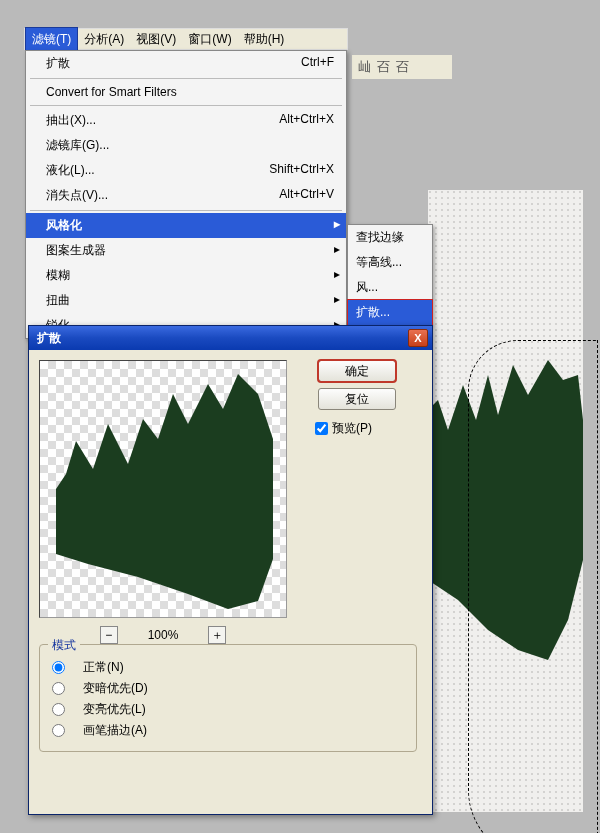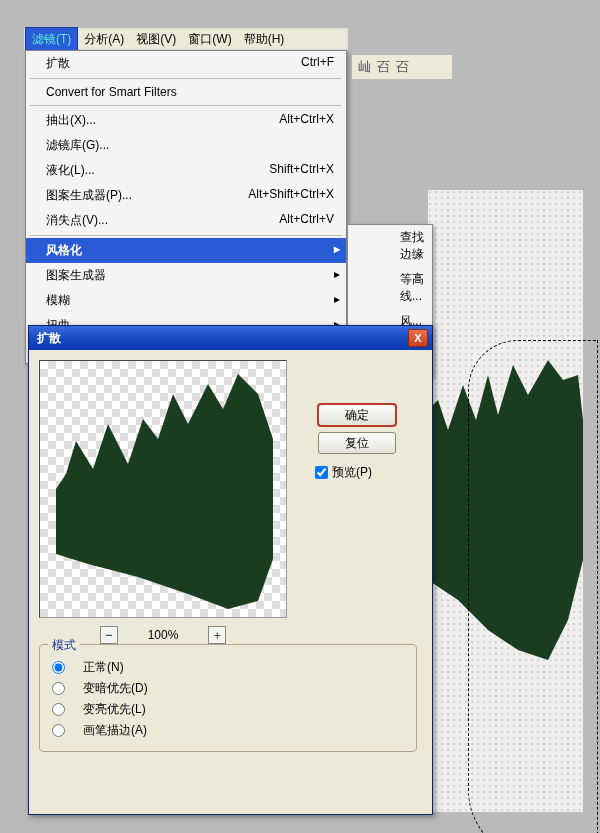--- a/index.html
+++ b/index.html
@@ -23,21 +23,21 @@
     display: flex;
     align-items: center;
     z-index: 10;
   }
   .menubar-item {
     padding: 3px 6px;
     cursor: default;
   }
   .menubar-item.active {
     background: #2a5bd7;
-    color: #5eead4;
+    color: #ffffff;
     border: 1px solid #1a3a9a;
   }
 
   
   .toolbar-icons {
     position: absolute;
     top: 55px; left: 352px;
     width: 100px; height: 24px;
     background: #ece9d8;
     color: #555; font-size: 13px;
@@ -80,21 +80,20 @@
 
   
   .submenu-panel {
     position: absolute;
     top: 224px; left: 347px;
     width: 86px;
     background: #f4f4f4;
     border: 1px solid #888;
     box-shadow: 2px 2px 4px rgba(0,0,0,0.3);
     z-index: 25;
-    padding-left: 44px;
   }
   .submenu-item { padding: 4px 8px; }
   .submenu-item.highlighted {
     background: #2a5bd7;
     color: white;
     outline: 1px solid #c22;
   }
 
   
   .canvas-area {
@@ -179,21 +178,20 @@
     background-size: 16px 16px;
     background-position: 0 0, 0 8px, 8px -8px, -8px 0;
   }
   .preview-shape {
     position: absolute;
     top: 8px; left: 8px; width: 232px; height: 240px;
   }
   .side-controls {
     display: flex; flex-direction: column; gap: 6px; align-items: center;
     width: 120px;
-    margin-top: 44px;
   }
   .xp-button {
     width: 78px; height: 22px;
     background: linear-gradient(#fdfdfd, #e4e3da);
     border: 1px solid #8a867a;
     border-radius: 3px;
     font-size: 12px;
   }
   .xp-button.default { outline: 2px solid #c0382a; outline-offset: -1px; }
   .checkbox-row {
@@ -254,24 +252,20 @@
   <div class="dropdown-item">
     <span>抽出(X)...</span>
     <span>Alt+Ctrl+X</span>
   </div>
   <div class="dropdown-item">
     <span>滤镜库(G)...</span>
   </div>
   <div class="dropdown-item">
     <span>液化(L)...</span>
     <span>Shift+Ctrl+X</span>
-  </div>
-  <div class="dropdown-item">
-    <span>图案生成器(P)...</span>
-    <span>Alt+Shift+Ctrl+X</span>
   </div>
   <div class="dropdown-item">
     <span>消失点(V)...</span>
     <span>Alt+Ctrl+V</span>
   </div>
   <div class="dropdown-sep"></div>
   <div class="dropdown-item submenu highlighted">
     <span>风格化</span>
   </div>
   <div class="dropdown-item submenu">

